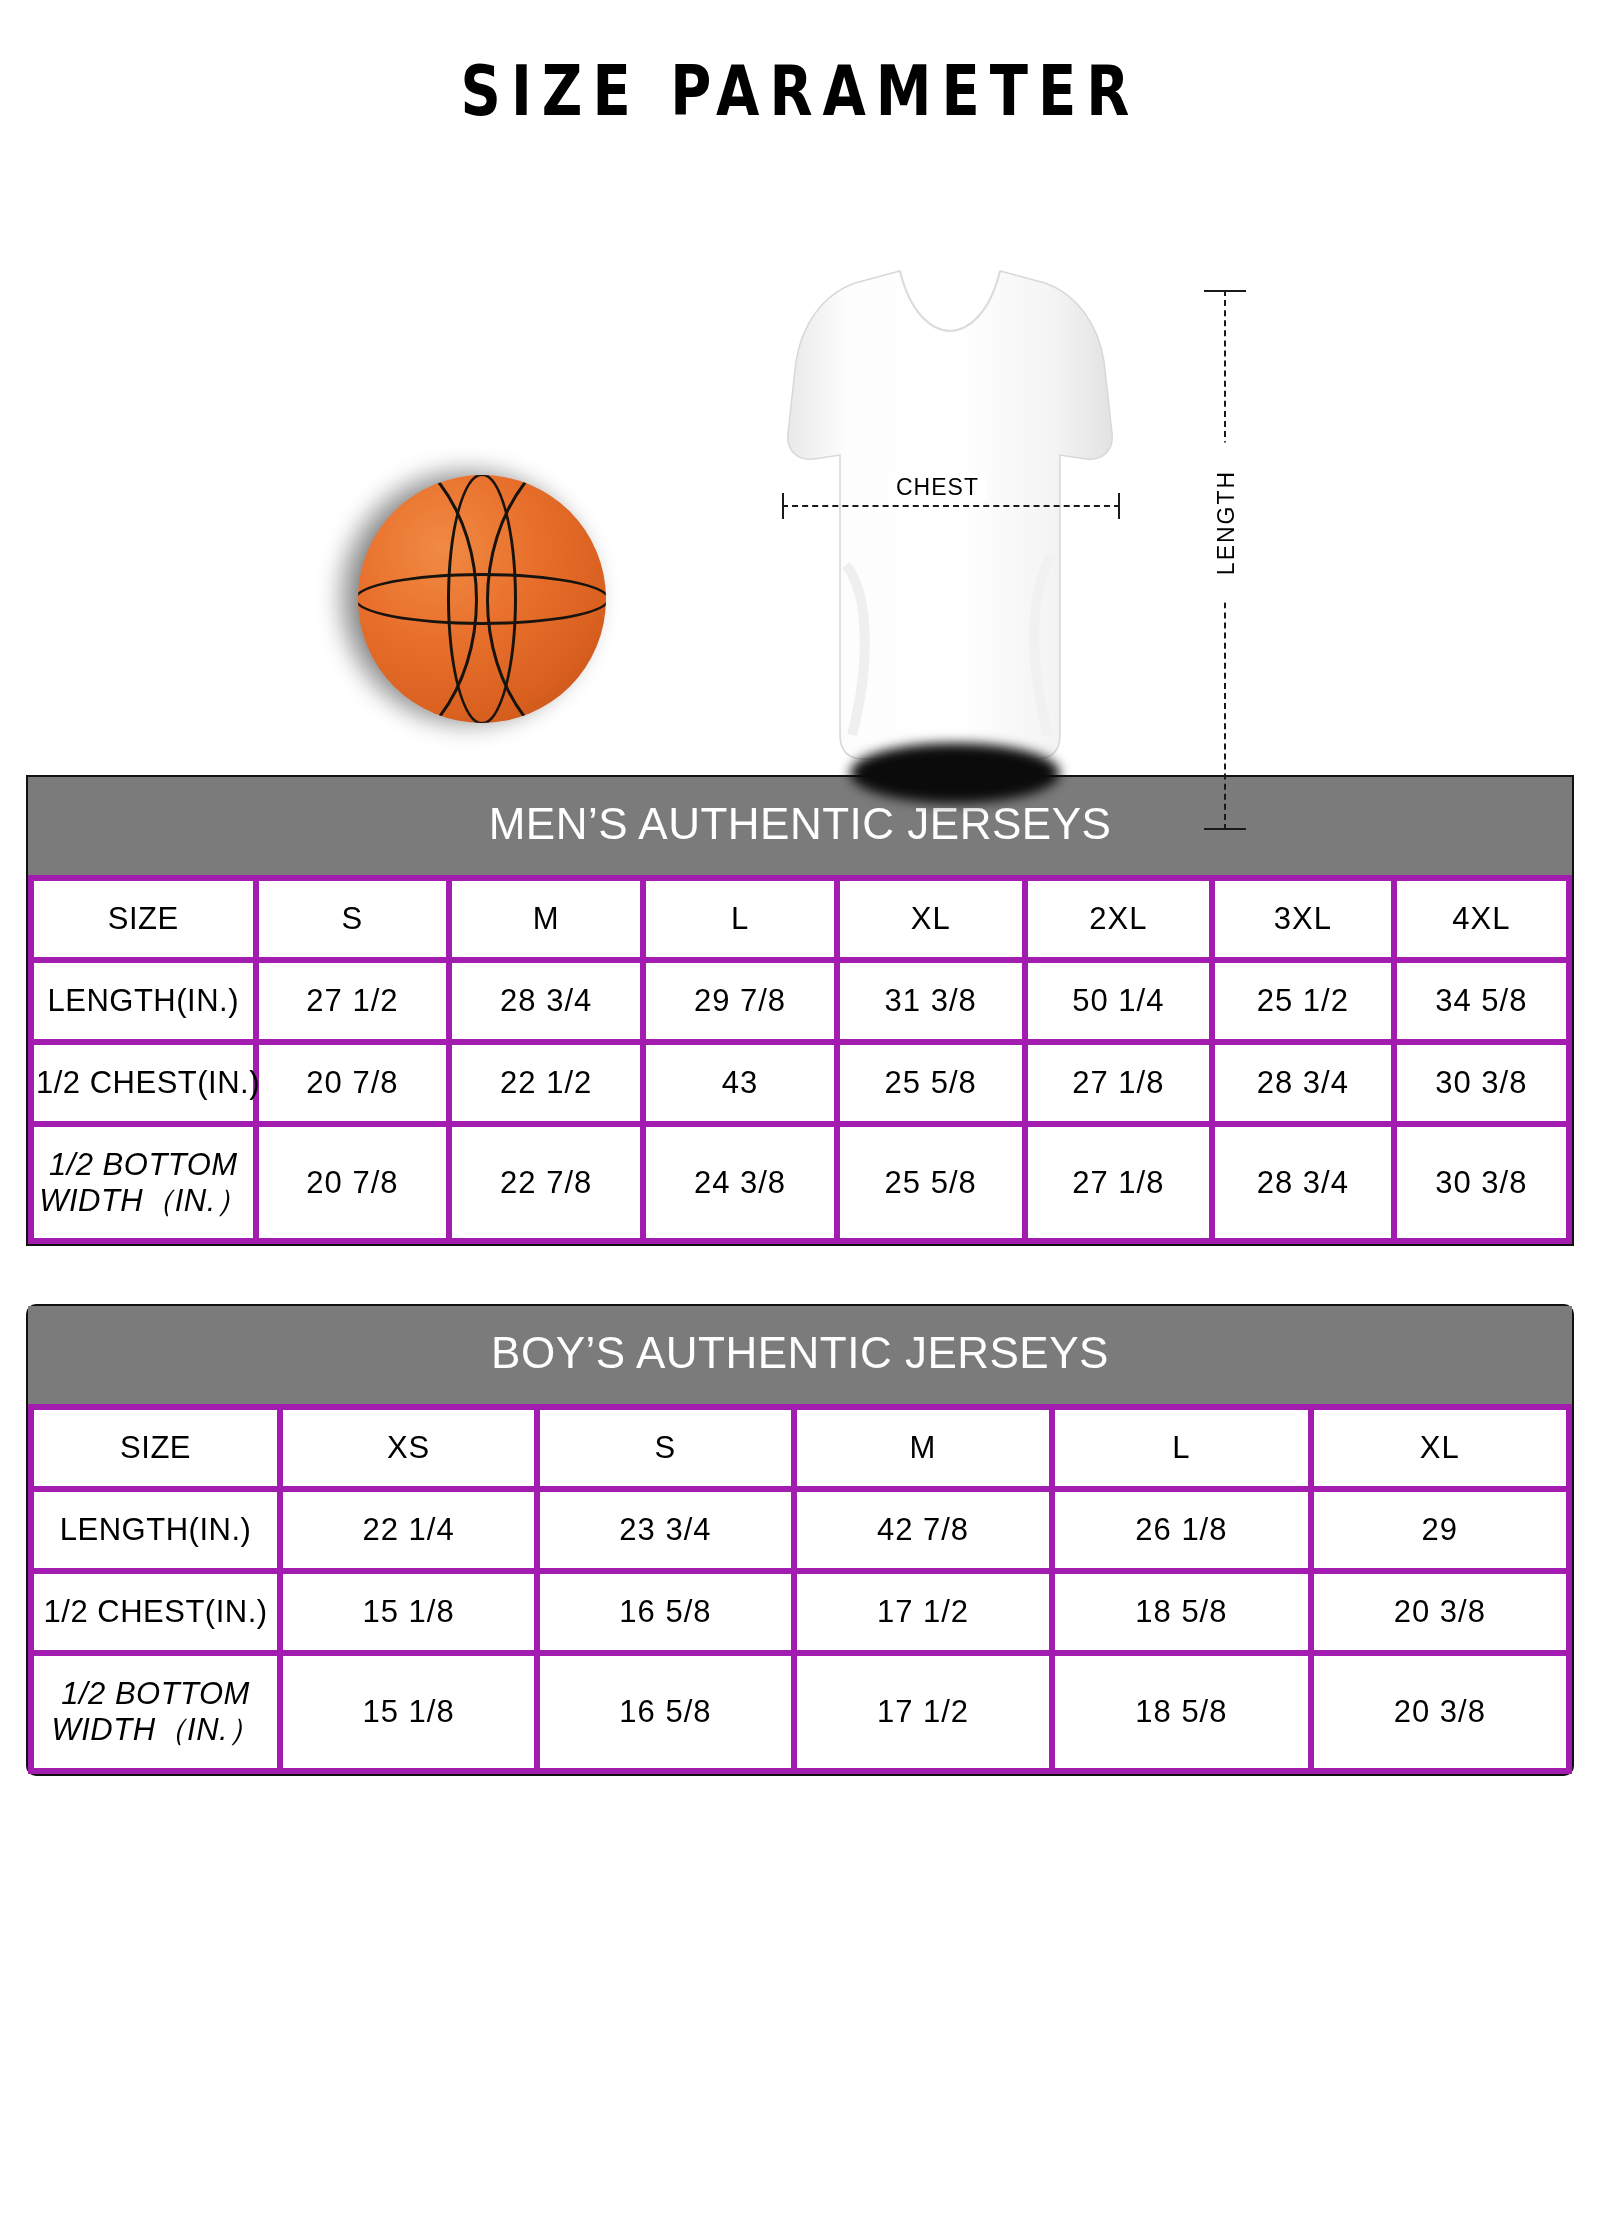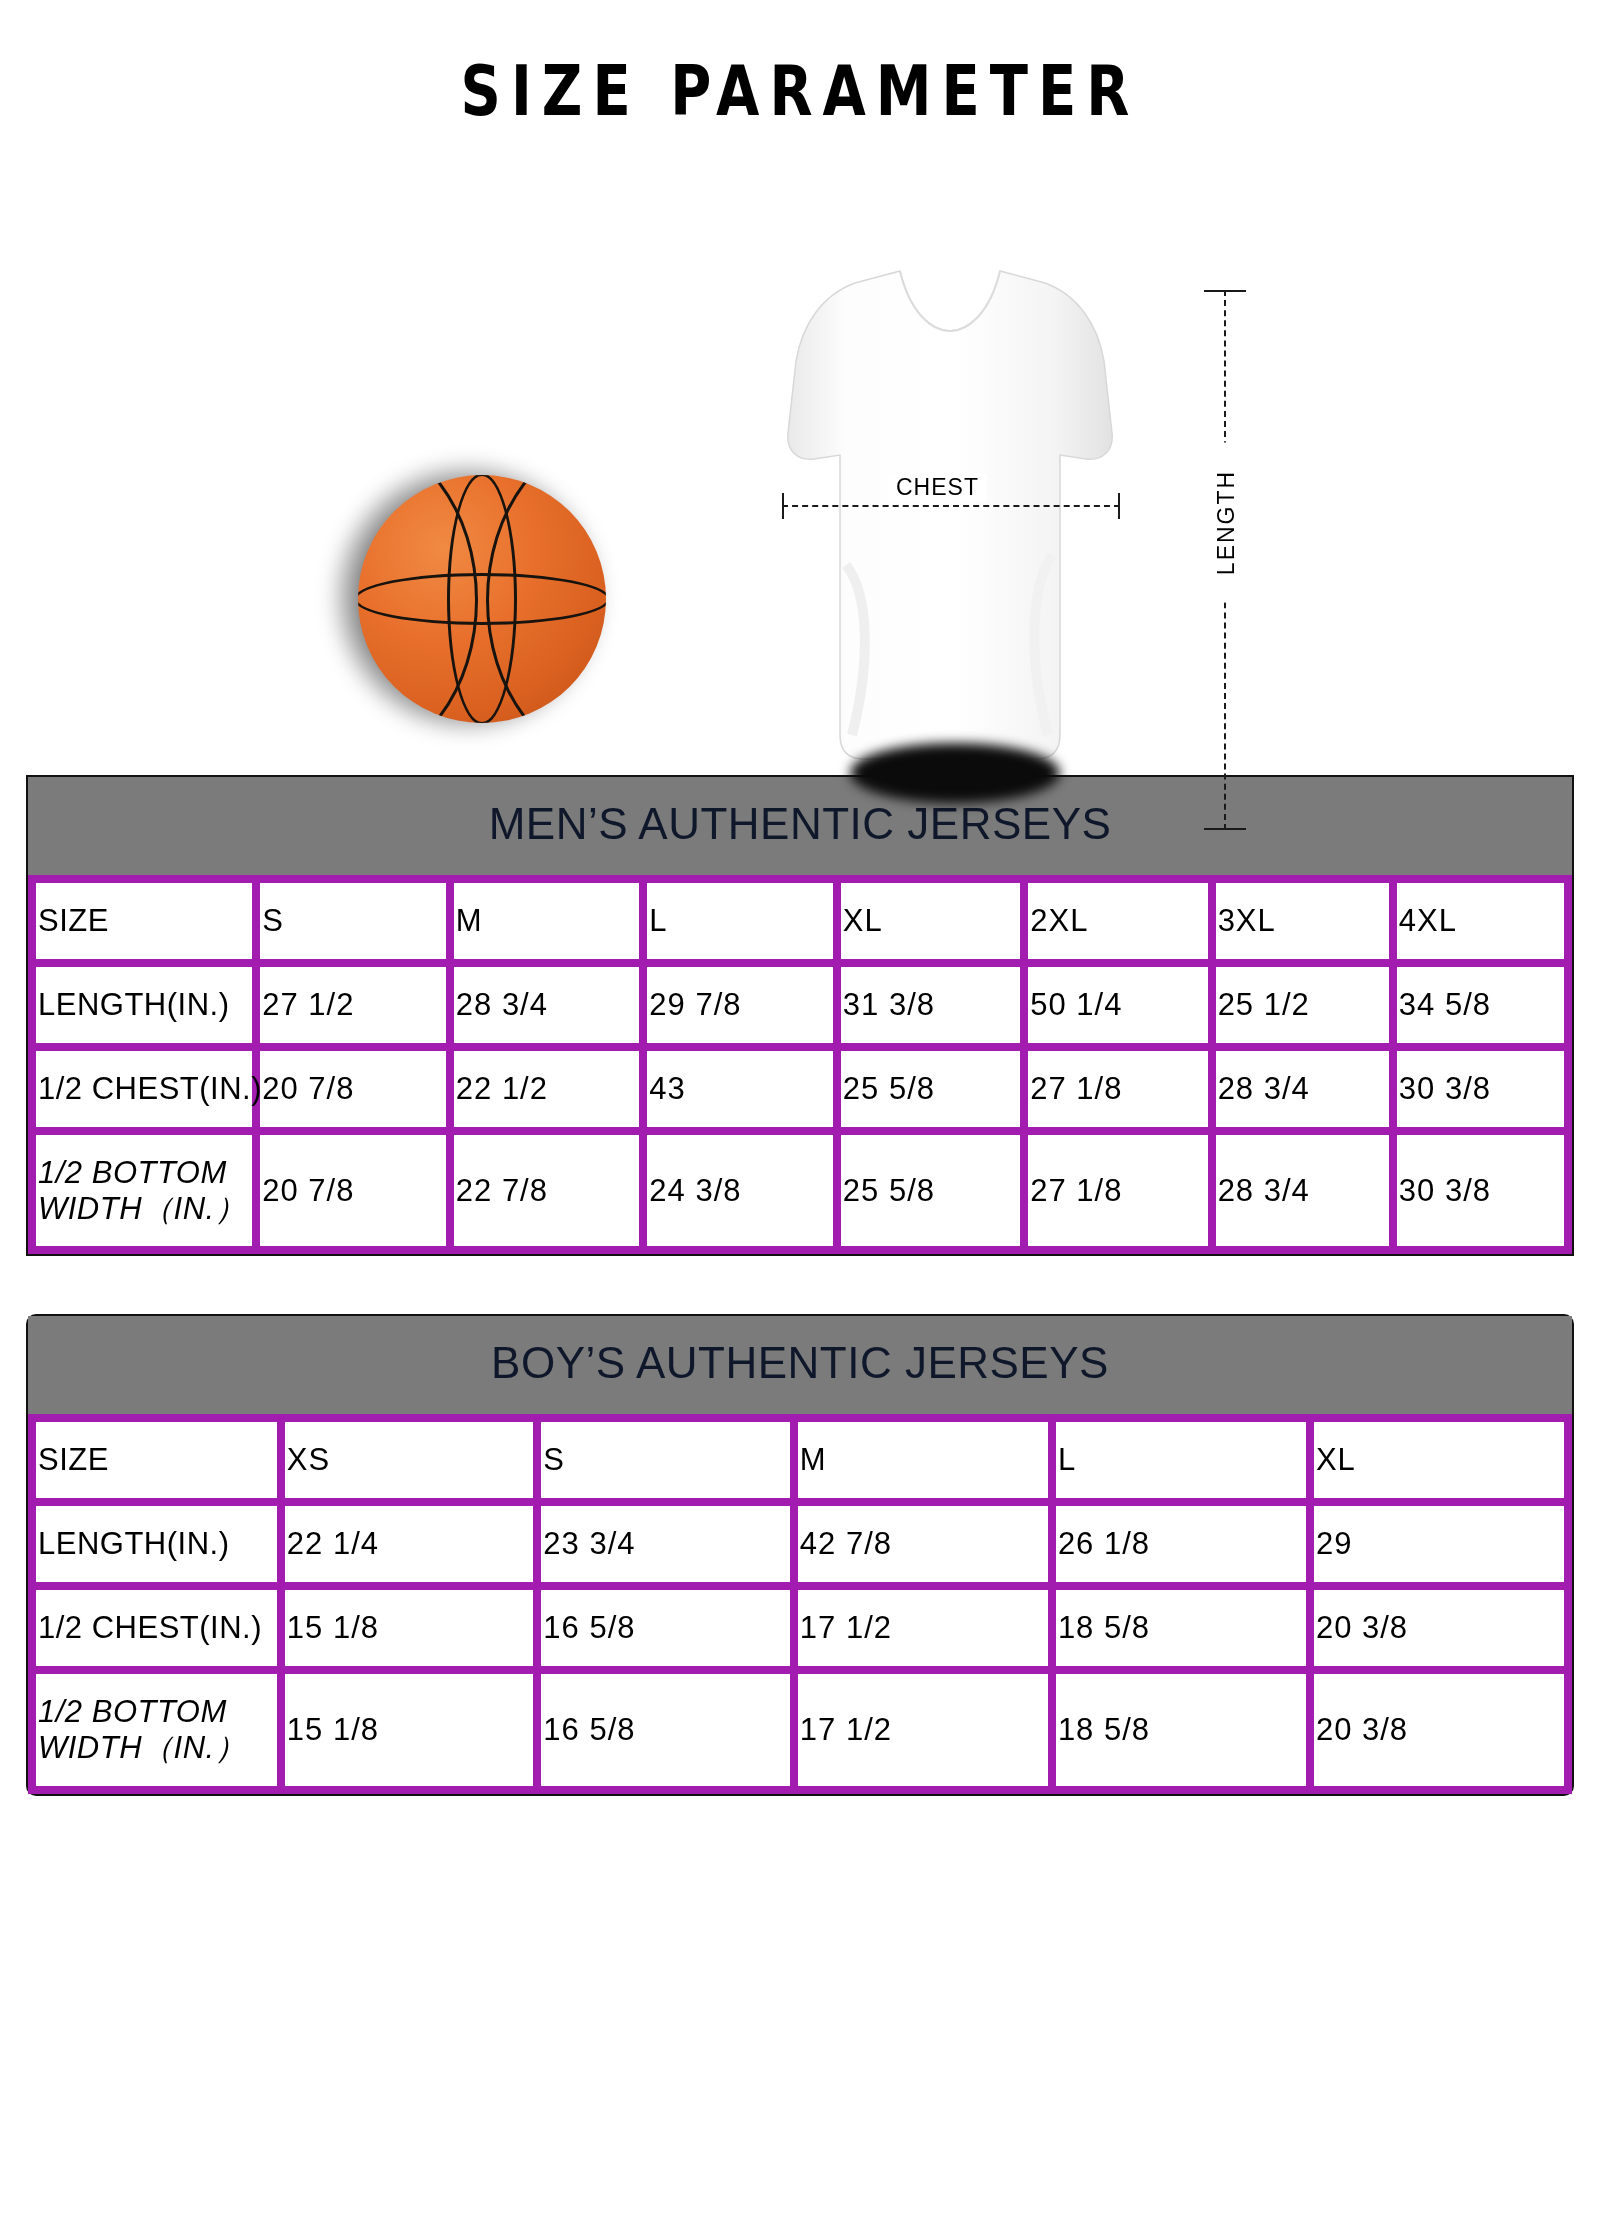--- a/index.html
+++ b/index.html
@@ -184,33 +184,34 @@
   
   .table-block {
     margin: 0 26px 0 26px;
     border: 2px solid #111;
     box-sizing: border-box;
   }
   .table-block + .table-block { margin-top: 58px; border-radius: 10px; }
 
   .table-header {
     background: #7b7b7b;
-    color: #0f172a;
+    color: #ffffff;
     text-align: center;
     font-size: 44px;
     padding: 22px 0 26px 0;
     letter-spacing: 0.5px;
   }
   table {
     width: 100%;
     border-collapse: collapse;
     table-layout: fixed;
   }
   td {
-    border: 8px solid #a21caf;
+    border: 6px solid #a21caf;
+    text-align: center;
     font-size: 31px;
     padding: 20px 2px;
     letter-spacing: 1px;
     white-space: nowrap;
     margin-top: 16px;
   }
   td.rowhead {
     font-size: 31px;
     letter-spacing: 0.5px;
   }

